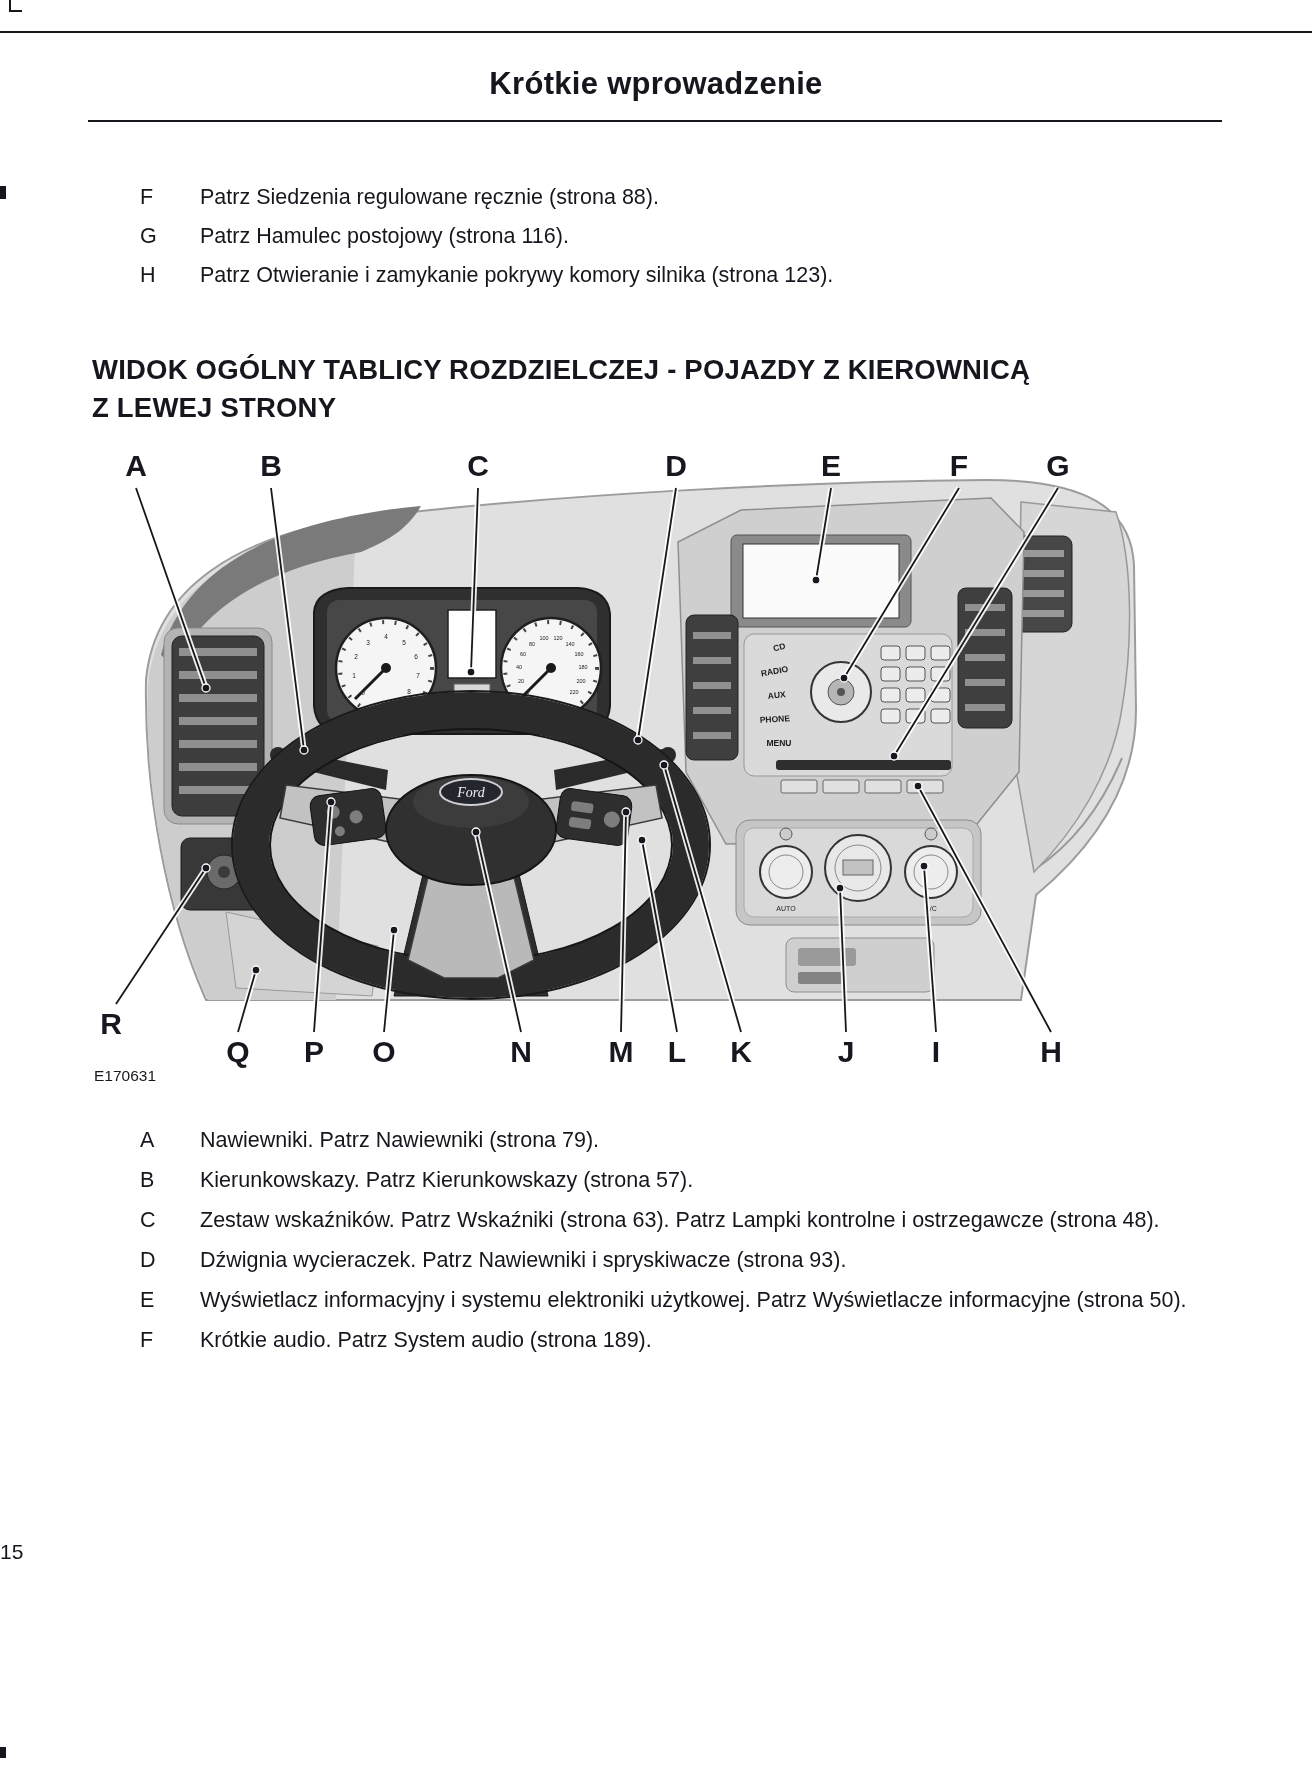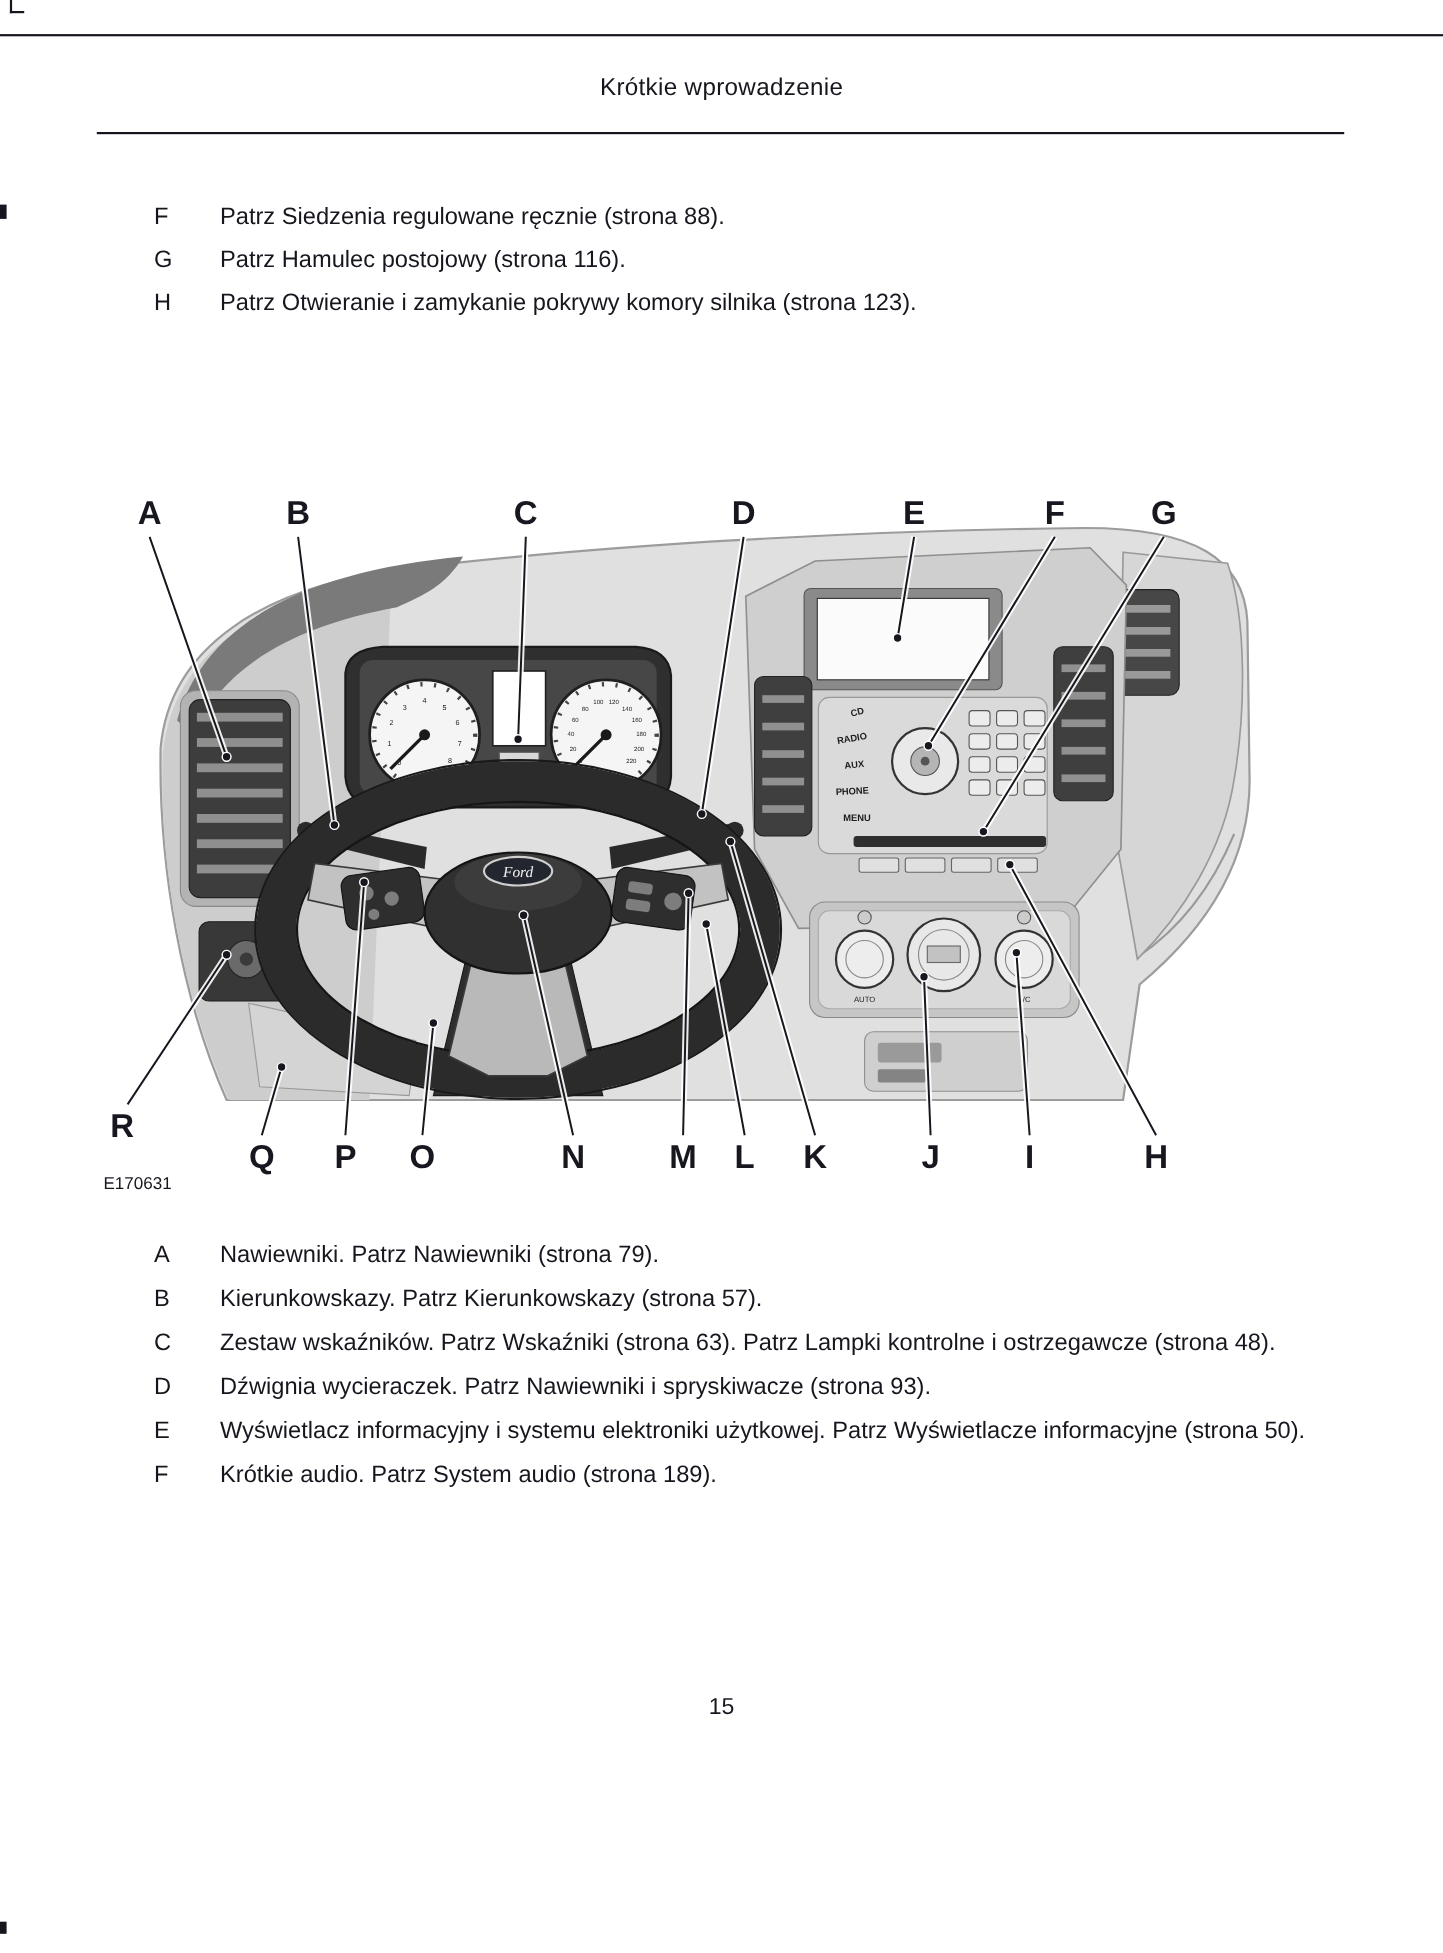--- a/index.html
+++ b/index.html
@@ -6,37 +6,37 @@
   html, body { background: #ffffff; }
   body { font-family: "Liberation Sans", sans-serif; }
   .page { position: relative; width: 1312px; height: 1775px; background: #fff; color: #16161e; overflow: hidden; }
 
   .top-line { position: absolute; top: 31px; left: 0; width: 100%; height: 2px; background: #16161e; }
   .crop-tl { position: absolute; top: 0; left: 9px; width: 13px; height: 12px; border-left: 2px solid #16161e; border-bottom: 2px solid #16161e; }
   .edge-mark { position: absolute; left: 0; width: 6px; height: 13px; background: #16161e; }
   .edge-mark.m1 { top: 186px; }
   .edge-mark.m2 { top: 1747px; height: 11px; }
 
-  .page-title { position: absolute; top: 66px; left: 0; width: 100%; text-align: center; font-size: 22px; font-weight: normal; letter-spacing: 0.3px; }
+  .page-title { position: absolute; top: 66px; left: 0; width: 100%; text-align: center; font-size: 31px; font-weight: bold; letter-spacing: 0.3px; }
   .title-rule { position: absolute; top: 120px; left: 88px; width: 1134px; height: 2px; background: #16161e; }
 
   .ref-list { position: absolute; left: 140px; width: 1082px; }
   .ref-top { top: 184px; }
   .ref-bottom { top: 1127px; }
   .ref-row { display: grid; grid-template-columns: 60px 1fr; align-items: start; font-size: 21.5px; line-height: 1.26; }
   .ref-top .ref-row { margin-bottom: 12px; }
   .ref-bottom .ref-row { margin-bottom: 13px; }
   .ref-letter { font-weight: normal; }
   .ref-text b { font-weight: normal; }
 
   .section-heading { position: absolute; top: 351px; left: 92px; width: 945px; font-size: 27.5px; font-weight: bold; line-height: 1.37; letter-spacing: 0.2px; }
 
   .figure { position: absolute; top: 440px; left: 86px; width: 1140px; height: 665px; }
 
-  .page-number { position: absolute; top: 1540px; left: 0; width: 100%; text-align: center; font-size: 21px; }
+  .page-number { position: absolute; top: 1540px; left: 0; width: 100%; text-align: left; font-size: 21px; }
 
   
   .cl { font-family: "Liberation Sans", sans-serif; font-size: 30px; font-weight: bold; fill: #17171f; text-anchor: middle; }
   .fig-code { font-family: "Liberation Sans", sans-serif; font-size: 15.5px; fill: #17171f; }
   .gn { font-family: "Liberation Sans", sans-serif; font-size: 6.5px; fill: #222; text-anchor: middle; }
   .gs { font-family: "Liberation Sans", sans-serif; font-size: 5.5px; fill: #222; text-anchor: middle; }
   .sl { font-family: "Liberation Sans", sans-serif; font-size: 8.5px; font-weight: bold; fill: #1c1c1c; text-anchor: middle; }
   .cml { font-family: "Liberation Sans", sans-serif; font-size: 7px; fill: #1c1c1c; text-anchor: middle; }
   .brand { font-family: "Liberation Serif", serif; font-style: italic; font-size: 14px; fill: #f2f2f2; text-anchor: middle; }
 </style>
@@ -61,20 +61,21 @@
     <div class="ref-row">
       <span class="ref-letter">G</span>
       <p class="ref-text"><span>Patrz </span><b>Hamulec postojowy</b><span> (strona 116).</span></p>
     </div>
     <div class="ref-row">
       <span class="ref-letter">H</span>
       <p class="ref-text"><span>Patrz </span><b>Otwieranie i zamykanie pokrywy komory silnika</b><span> (strona 123).</span></p>
     </div>
   </section>
 
+  <h2 class="section-heading">WIDOK OGÓLNY TABLICY ROZDZIELCZEJ - POJAZDY Z KIEROWNICĄ Z LEWEJ STRONY</h2>
 
   <figure class="figure">
     <svg viewBox="0 0 1140 665" width="1140" height="665">
 
       <g>
         <path d="M60 240 C68 150 150 92 290 76 C470 55 700 42 900 40 C1000 40 1045 68 1048 125 L1050 270 C1050 345 1010 405 950 455 L935 560 L120 560 C80 470 58 350 60 240 Z" fill="#e0e0e0" stroke="#9c9c9c" stroke-width="2"></path>
         <path d="M62 245 C70 160 140 104 270 84 L250 560 L122 560 C82 470 58 352 62 245 Z" fill="#cdcdcd"></path>
         <path d="M75 215 C100 120 205 78 335 66 C320 92 298 102 275 112 C185 128 116 165 90 228 Z" fill="#7a7a7a"></path>
         <path d="M948 430 Q1005 392 1036 318" fill="none" stroke="#999" stroke-width="2"></path>
       </g>

